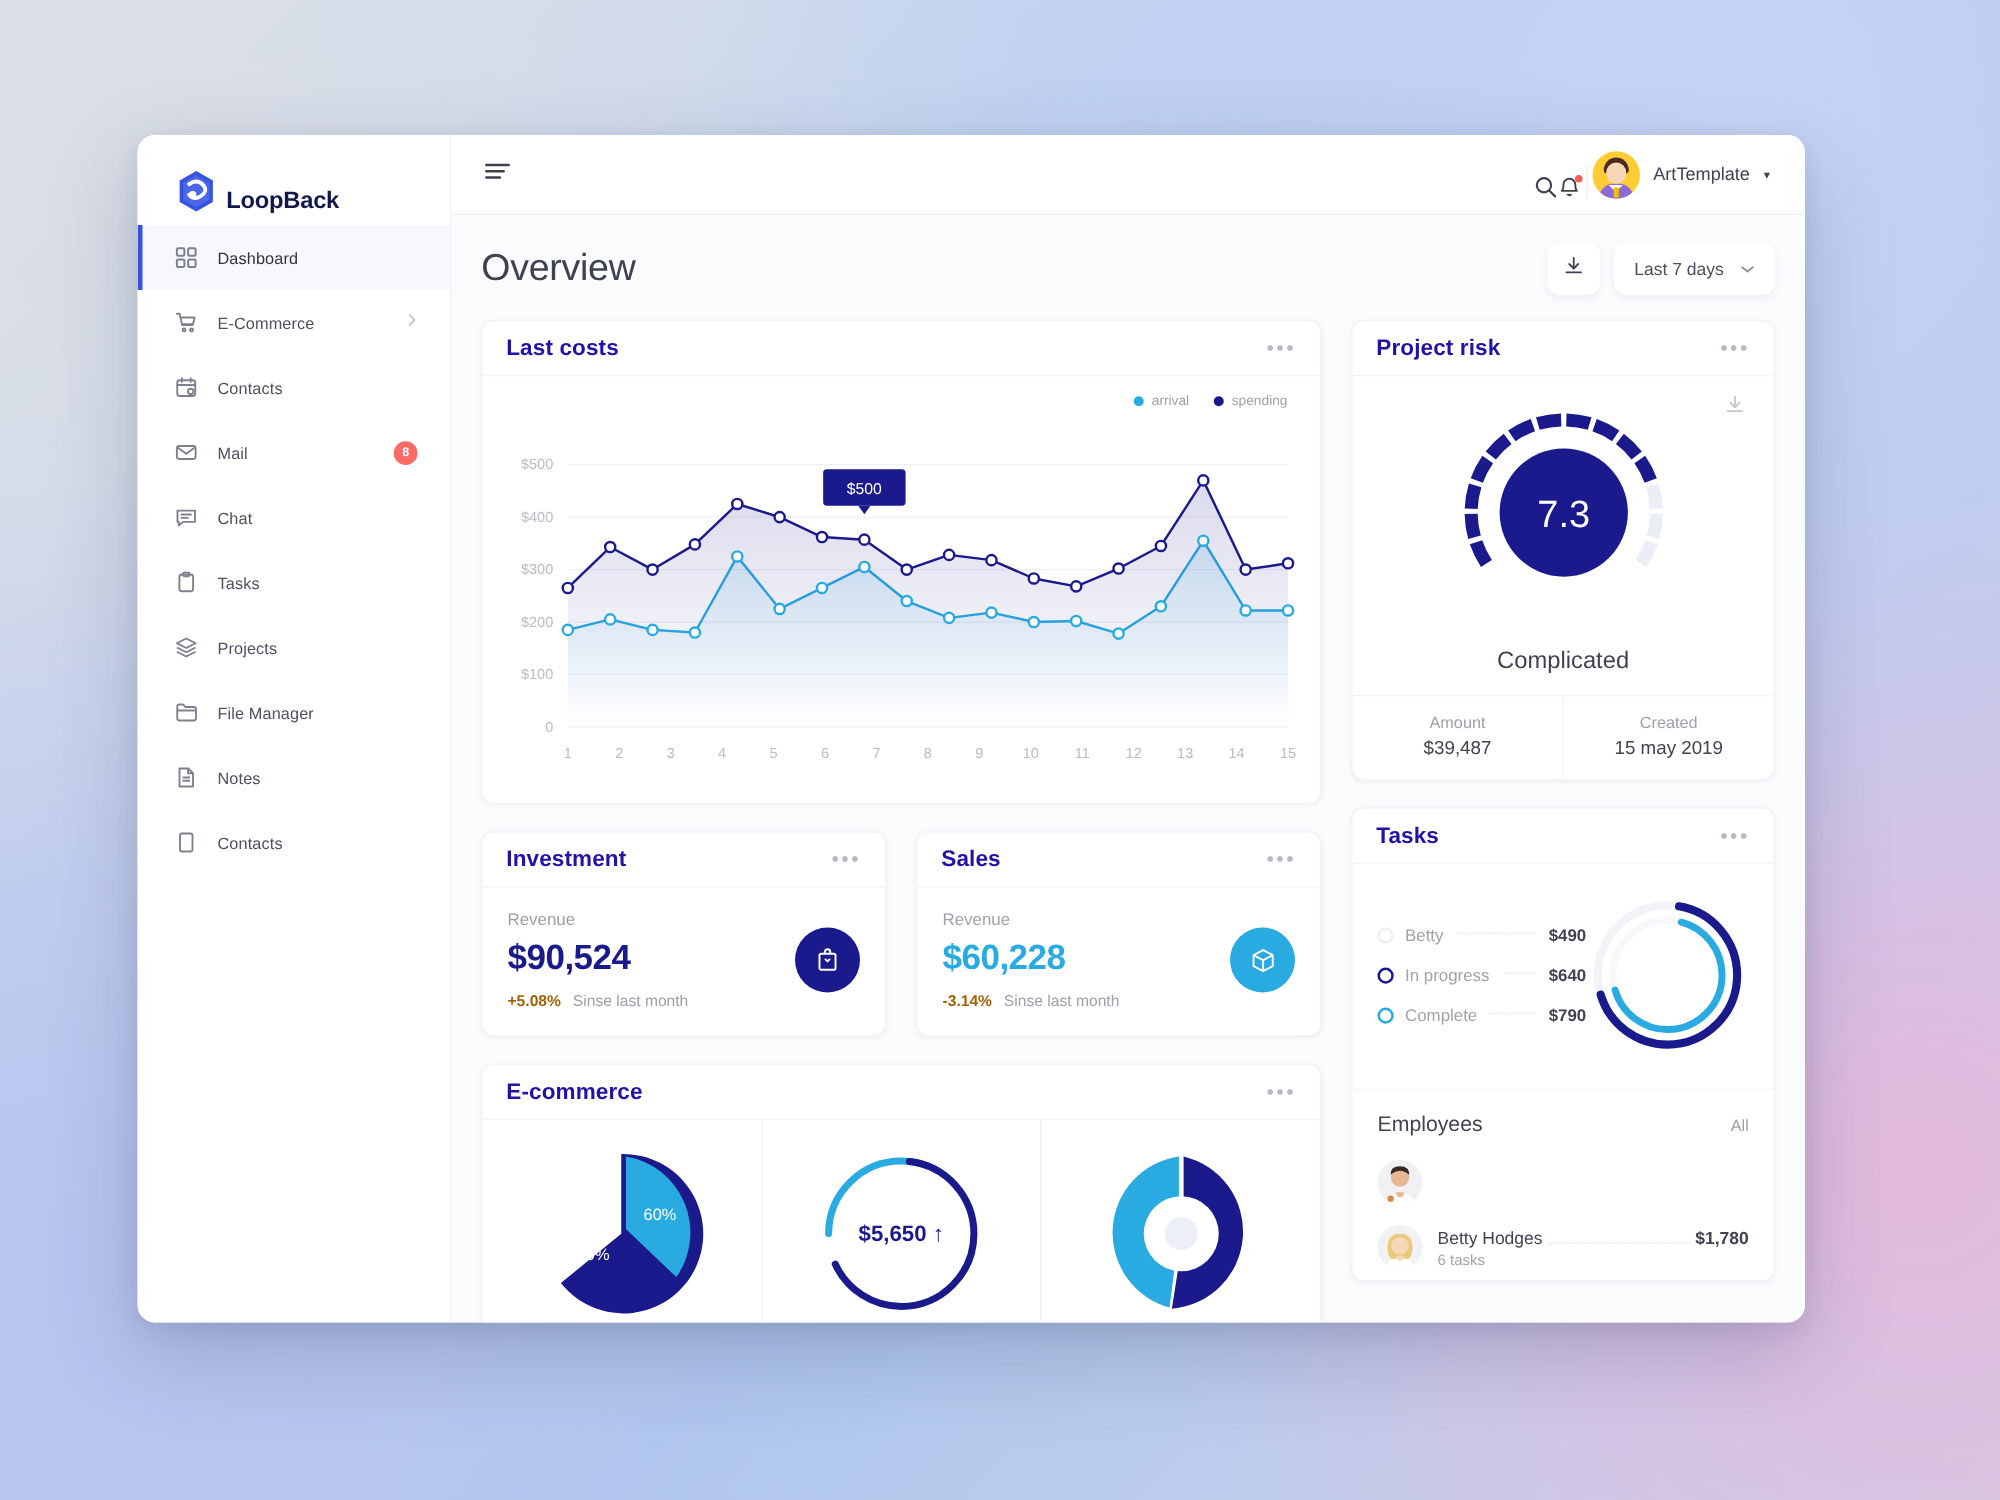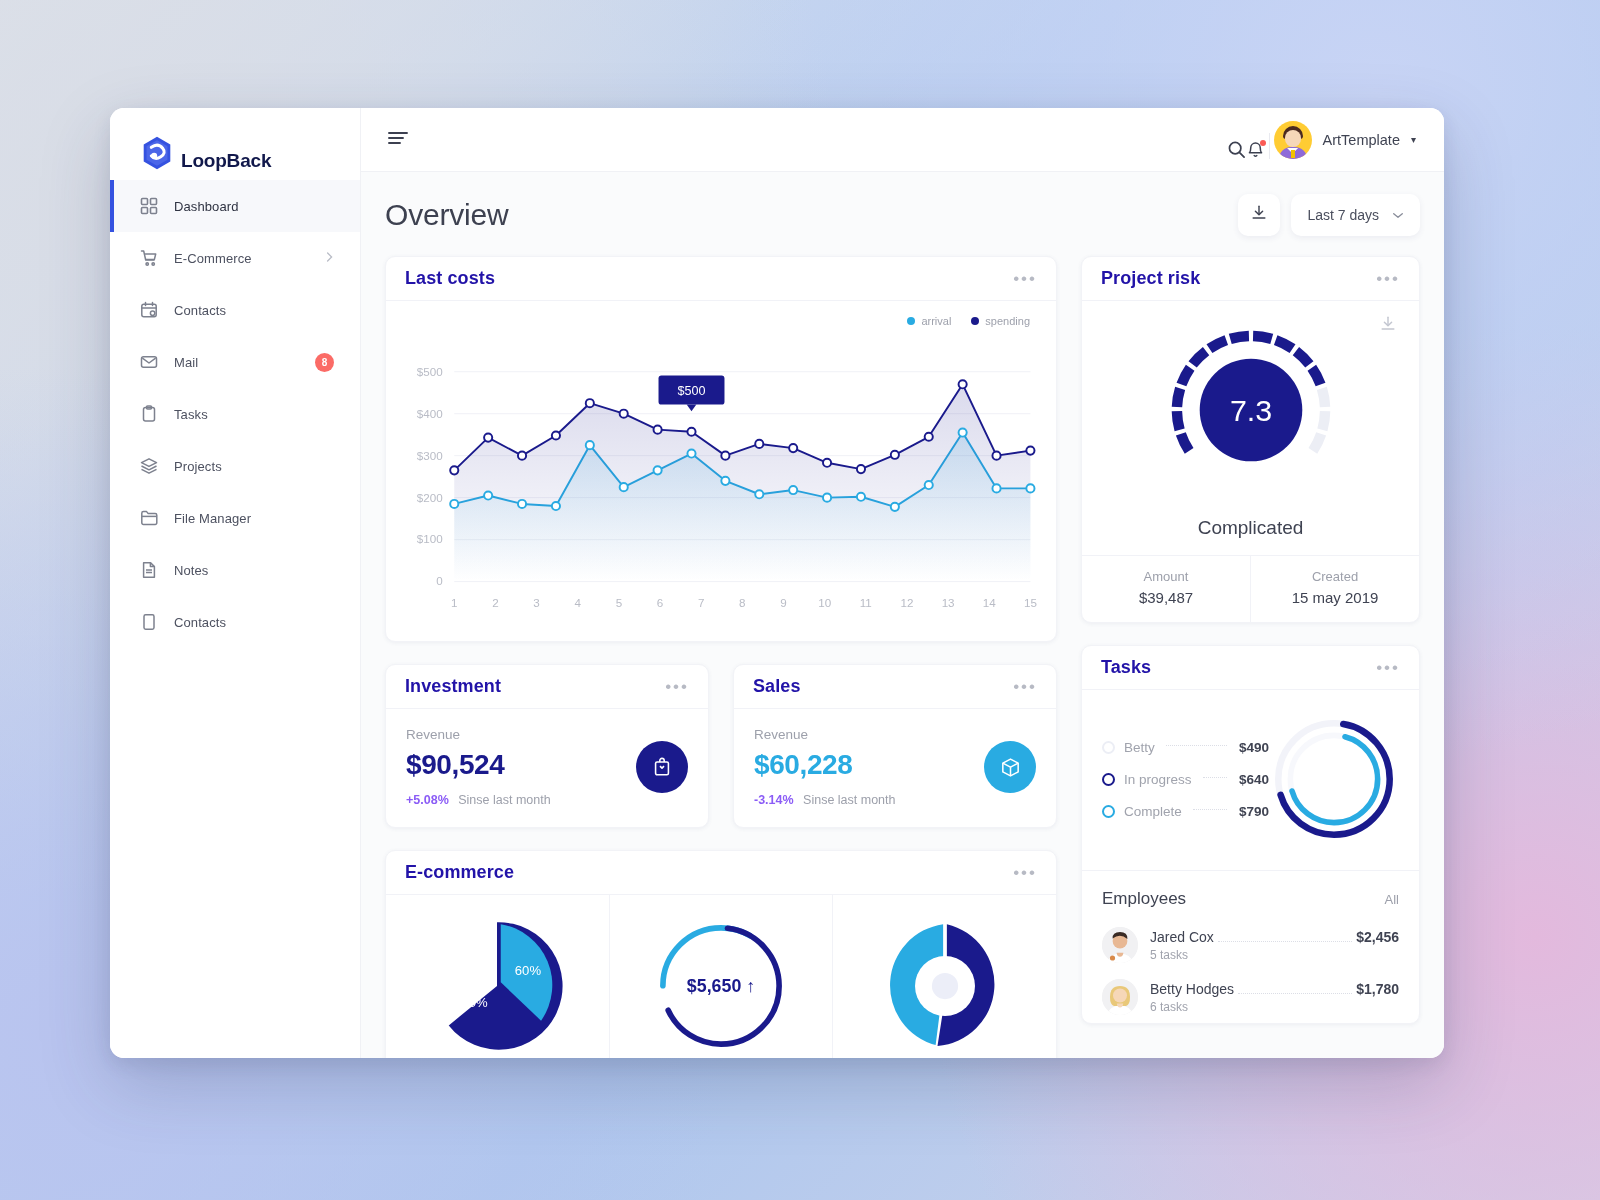--- a/index.html
+++ b/index.html
@@ -155,21 +155,21 @@
   .rf-value { font-size: 15px; color: #3f4352; }
 
   
   .kpi-row { display: flex; gap: 24px; }
   .kpi { flex: 1; min-width: 0; }
   .kpi-body { padding: 18px 20px 20px; display: flex; align-items: center; }
   .kpi-left { flex: 1; }
   .kpi-sub { font-size: 13.5px; color: #9da0ab; margin-bottom: 7px; }
   .kpi-value { font-size: 28px; font-weight: bold; letter-spacing: -.4px; margin-bottom: 12px; }
   .kpi-delta { font-size: 12.5px; }
-  .kpi-delta b { font-weight: bold; color: #8b5cf6; }
+  .kpi-delta b { font-weight: bold; color: #a16207; }
   .kpi-delta span { color: #9da0ab; margin-left: 6px; }
   .kpi-circle {
     width: 52px; height: 52px; border-radius: 50%;
     display: flex; align-items: center; justify-content: center; color: #fff;
   }
 
   
   .tasks-body { display: flex; align-items: center; padding: 24px 20px 26px 20px; }
   .task-list { flex: 1; }
   .task-row { display: flex; align-items: center; gap: 9px; margin-bottom: 17px; font-size: 13.5px; }
@@ -263,20 +263,29 @@
         <span class="nav-icon">
           <svg viewBox="0 0 18 18" width="18" height="18" fill="none" stroke="currentColor" stroke-width="1.5" stroke-linejoin="round">
             <rect x="1.5" y="3.8" width="15" height="10.4" rx="2"></rect>
               <path d="M2.4 5.2 L9 10 L15.6 5.2"></path>
           </svg>
         </span>
         <span class="nav-label">Mail</span>
         <span class="nav-badge">8</span>
       </div>
 
+      <div class="nav-item">
+        <span class="nav-icon">
+          <svg viewBox="0 0 18 18" width="18" height="18" fill="none" stroke="currentColor" stroke-width="1.5" stroke-linejoin="round" stroke-linecap="round">
+            <path d="M2 3.5h14v9H6.5L3 15.5V12.5H2z"></path>
+              <path d="M5.2 6.6h7.6M5.2 9.3h5"></path>
+          </svg>
+        </span>
+        <span class="nav-label">Chat</span>
+      </div>
 
       <div class="nav-item">
         <span class="nav-icon">
           <svg viewBox="0 0 18 18" width="18" height="18" fill="none" stroke="currentColor" stroke-width="1.5" stroke-linejoin="round">
             <rect x="3.5" y="2.6" width="11" height="13.4" rx="2"></rect>
               <rect x="6.4" y="1" width="5.2" height="3" rx="1.2"></rect>
           </svg>
         </span>
         <span class="nav-label">Tasks</span>
       </div>
@@ -677,28 +686,20 @@
                 <span class="emp-av">
                   <svg viewBox="0 0 36 36" width="36" height="36">
                     <circle cx="18" cy="18" r="18" fill="#f1f1f3"></circle>
                     <circle cx="18" cy="14" r="7.4" fill="#e8b894"></circle>
                     <path d="M10.6 11.6q7.4-6 14.8 0.4 0.4-7-7.4-7t-7.4 6.6z" fill="#3a2b25"></path>
                     <path d="M5 36q2.4-9.2 13-9.2T31 36z" fill="#ffffff"></path>
                     <path d="M14.6 25.8h6.8q-0.4 4-3.4 4t-3.4-4z" fill="#e8b894"></path>
                     <circle cx="10.5" cy="31" r="2.6" fill="#d98a4a"></circle>
                   </svg>
                 </span>
-                <div class="emp-info">
-                  <div class="emp-line">
-                    <span class="emp-name">Jared Cox</span>
-                    <i class="emp-dots"></i>
-                    <span class="emp-amt">$2,456</span>
-                  </div>
-                  <div class="emp-tasks">5 tasks</div>
-                </div>
               </div>
 
               <div class="emp-row">
                 <span class="emp-av">
                   <svg viewBox="0 0 36 36" width="36" height="36">
                     <circle cx="18" cy="18" r="18" fill="#f1f1f3"></circle>
                     <path d="M8 18q0-11 10-11t10 11q0 8-4 9H12q-4-1-4-9z" fill="#e9c879"></path>
                     <circle cx="18" cy="16.5" r="7" fill="#f6d7b8"></circle>
                     <path d="M5 36q2.4-9.2 13-9.2T31 36z" fill="#ffffff"></path>
                     <path d="M14.8 24.6h6.4q-0.4 4-3.2 4t-3.2-4z" fill="#f6d7b8"></path>

